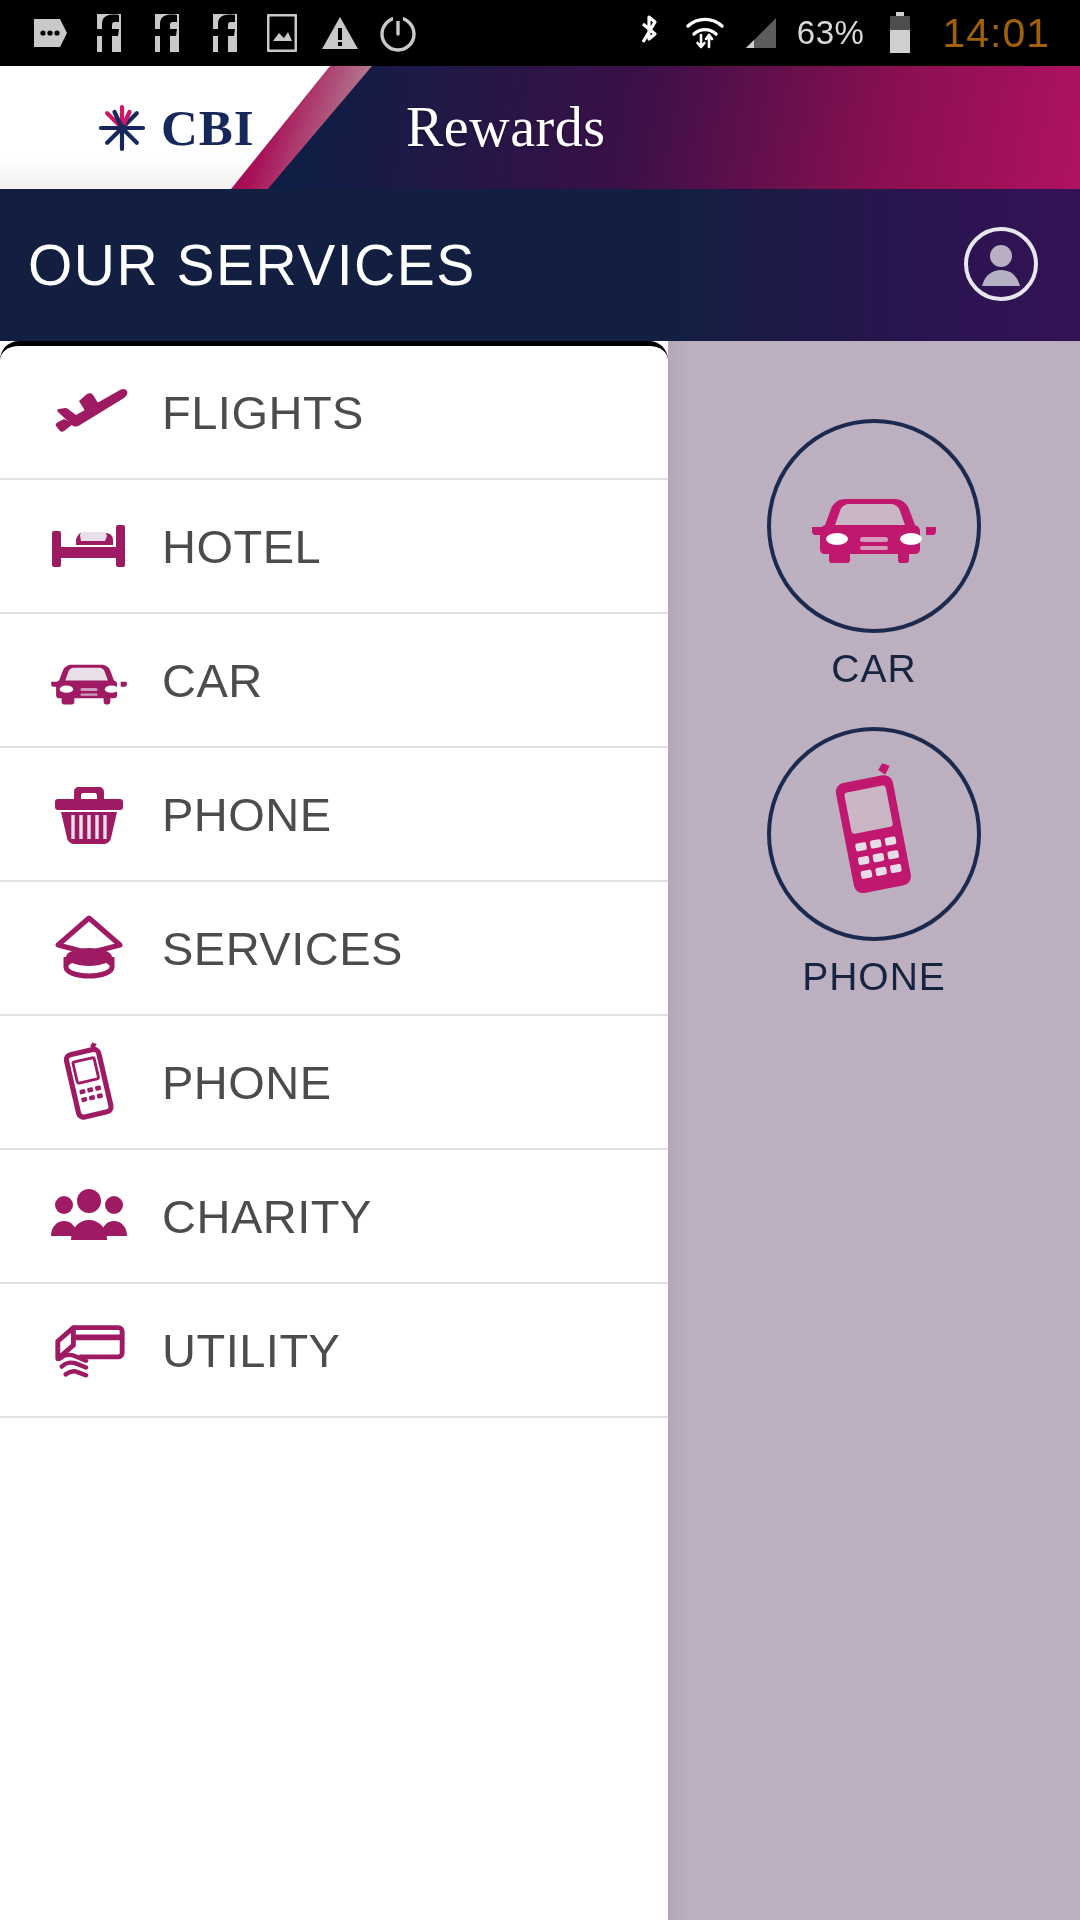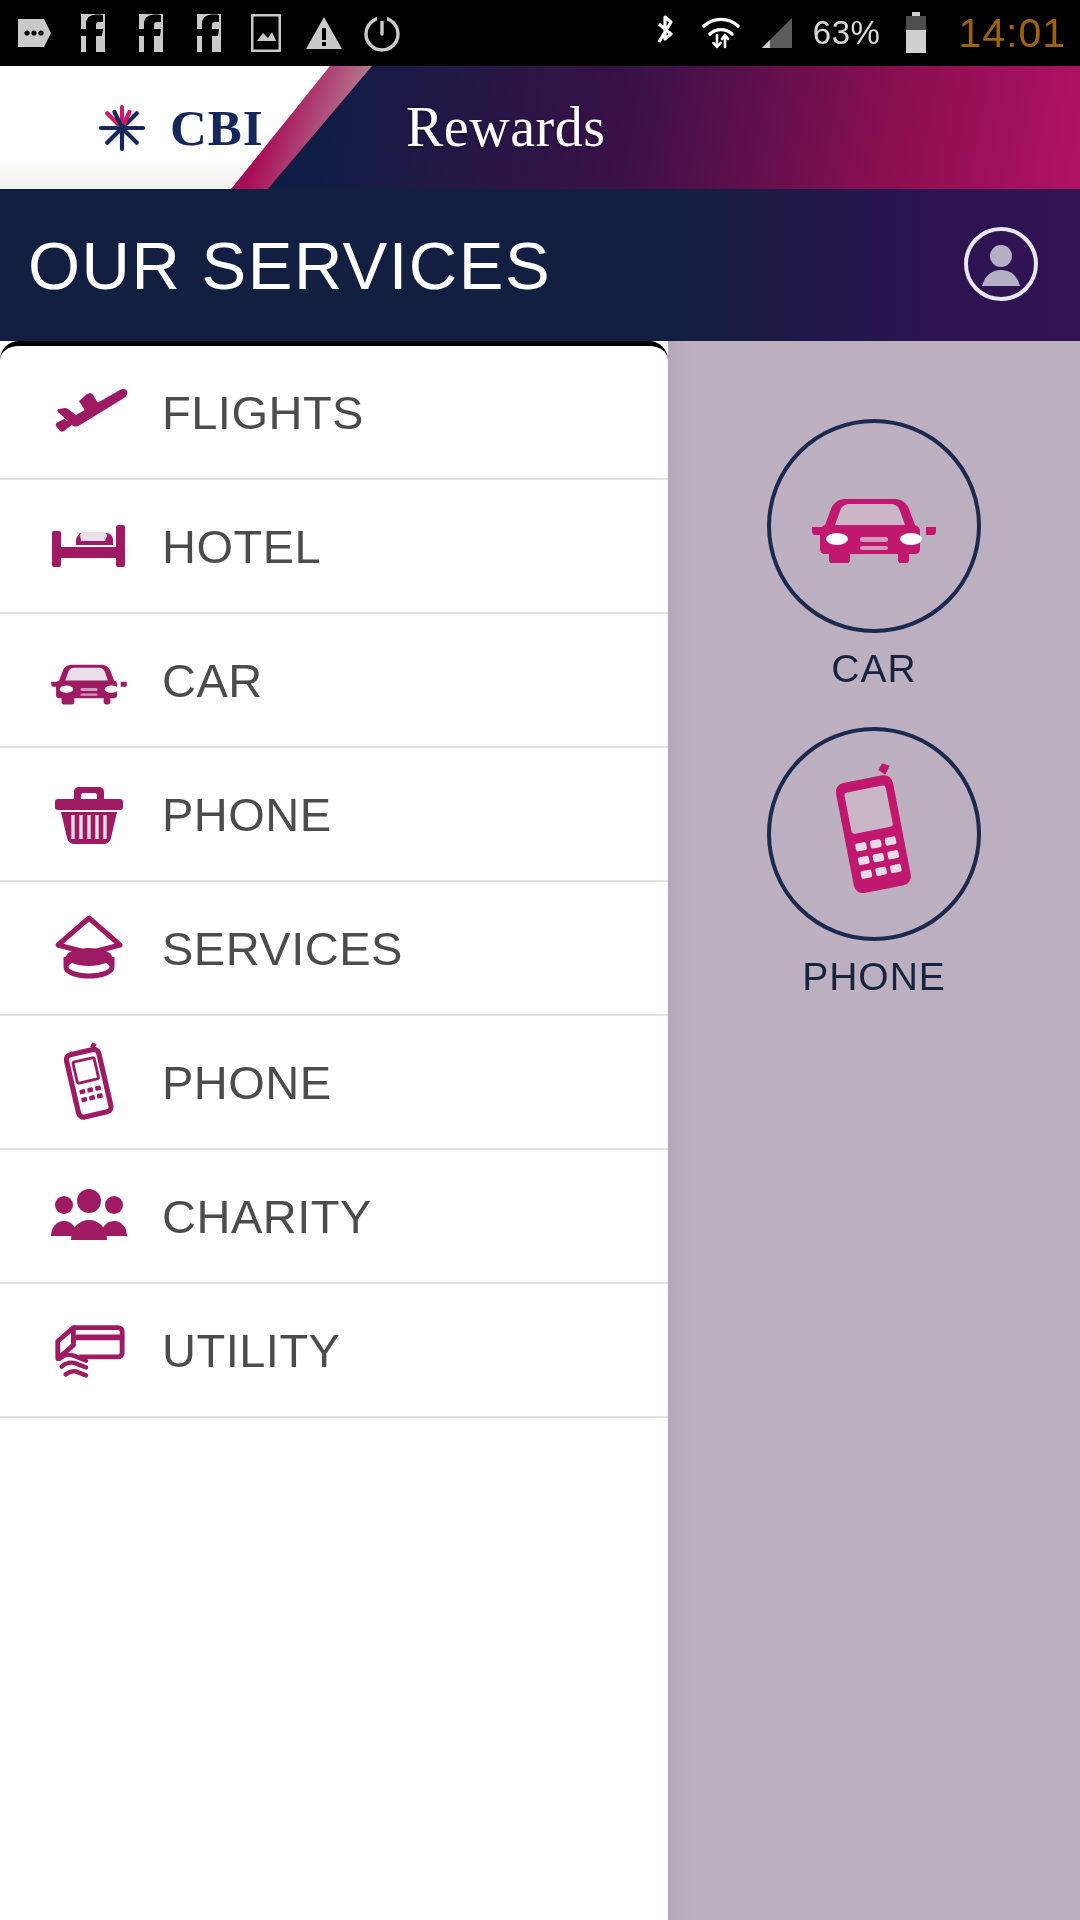--- a/index.html
+++ b/index.html
@@ -2,21 +2,21 @@
 <html><head>
 <meta charset="utf-8">
 <style>
   * { margin:0; padding:0; box-sizing:border-box; }
   html,body { width:1080px; height:1920px; background:#fff; overflow:hidden;
               font-family:"Liberation Sans", sans-serif; }
 
   
   .statusbar{
     position:absolute; top:0; left:0; width:1080px; height:66px;
-    background:#000; display:flex; align-items:center; padding:0 14px;
+    background:#000; display:flex; align-items:center; padding:0 30px;
   }
   .sb-left{ display:flex; align-items:center; gap:18px; }
   .sb-right{ display:flex; align-items:center; gap:16px; margin-left:auto; }
   .sb-ico{ width:40px; height:40px; display:flex; align-items:center; justify-content:center; }
   .sb-ico svg{ display:block; }
   .sb-pct{ color:#d8d8d8; font-size:33px; letter-spacing:.5px; }
   .sb-time{ color:#a16207; font-size:41px; letter-spacing:1px; margin-left:6px; }
 
   
   .header{
@@ -29,21 +29,21 @@
     position:absolute; top:0; left:0; width:372px; height:123px;
     background:linear-gradient(110deg,#6d0733 0%,#8c0b45 45%,#a80f58 70%,#b9b2ad 100%);
     clip-path:polygon(0 0, 100% 0, 72% 100%, 0 100%);
   }
   .hdr-tab{
     position:absolute; top:0; left:0; width:330px; height:123px;
     background:linear-gradient(180deg,#ffffff 0%,#ffffff 72%,#f3f1ef 100%);
     clip-path:polygon(0 0, 100% 0, 70% 100%, 0 100%);
     display:flex; align-items:center;
   }
-  .logo-wrap{ display:flex; align-items:center; gap:22px; padding-left:96px; }
+  .logo-wrap{ display:flex; align-items:center; gap:13px; padding-left:96px; }
   .logo-mark{ width:52px; height:52px; }
   .logo-text{ font-family:"Liberation Serif", serif; font-size:51px; font-weight:700;
               color:#16275c; letter-spacing:1px; }
   .hdr-title{
     position:absolute; left:406px; top:0; height:122px; display:flex; align-items:center;
     font-family:"Liberation Serif", serif; font-size:56px; color:#ffffff; letter-spacing:.5px;
     text-shadow:0 1px 3px rgba(0,0,0,.35);
   }
 
   
@@ -64,21 +64,21 @@
   
   .services-bar{
     position:absolute; top:189px; left:0; width:1080px; height:152px;
     background:linear-gradient(90deg,#121f41 0%,#121f41 62%,#1d1a46 72%,#2a1450 85%,#331354 100%);
     display:flex; align-items:center;
   }
   .services-bar .plain{
     position:absolute; left:0; top:0; width:668px; height:152px; background:#121f41;
   }
   .services-title{
-    position:relative; z-index:2; color:#ffffff; font-size:67px;
+    position:relative; z-index:2; color:#ffffff; font-size:57px;
     letter-spacing:1.5px; padding-left:28px;
   }
   .avatar{
     position:absolute; right:40px; top:36px; width:78px; height:78px; z-index:2;
   }
 
   
   .drawer{
     position:absolute; top:341px; left:0; width:668px; height:1579px;
     background:#ffffff; border-top:5px solid #000;border-radius:19px;

